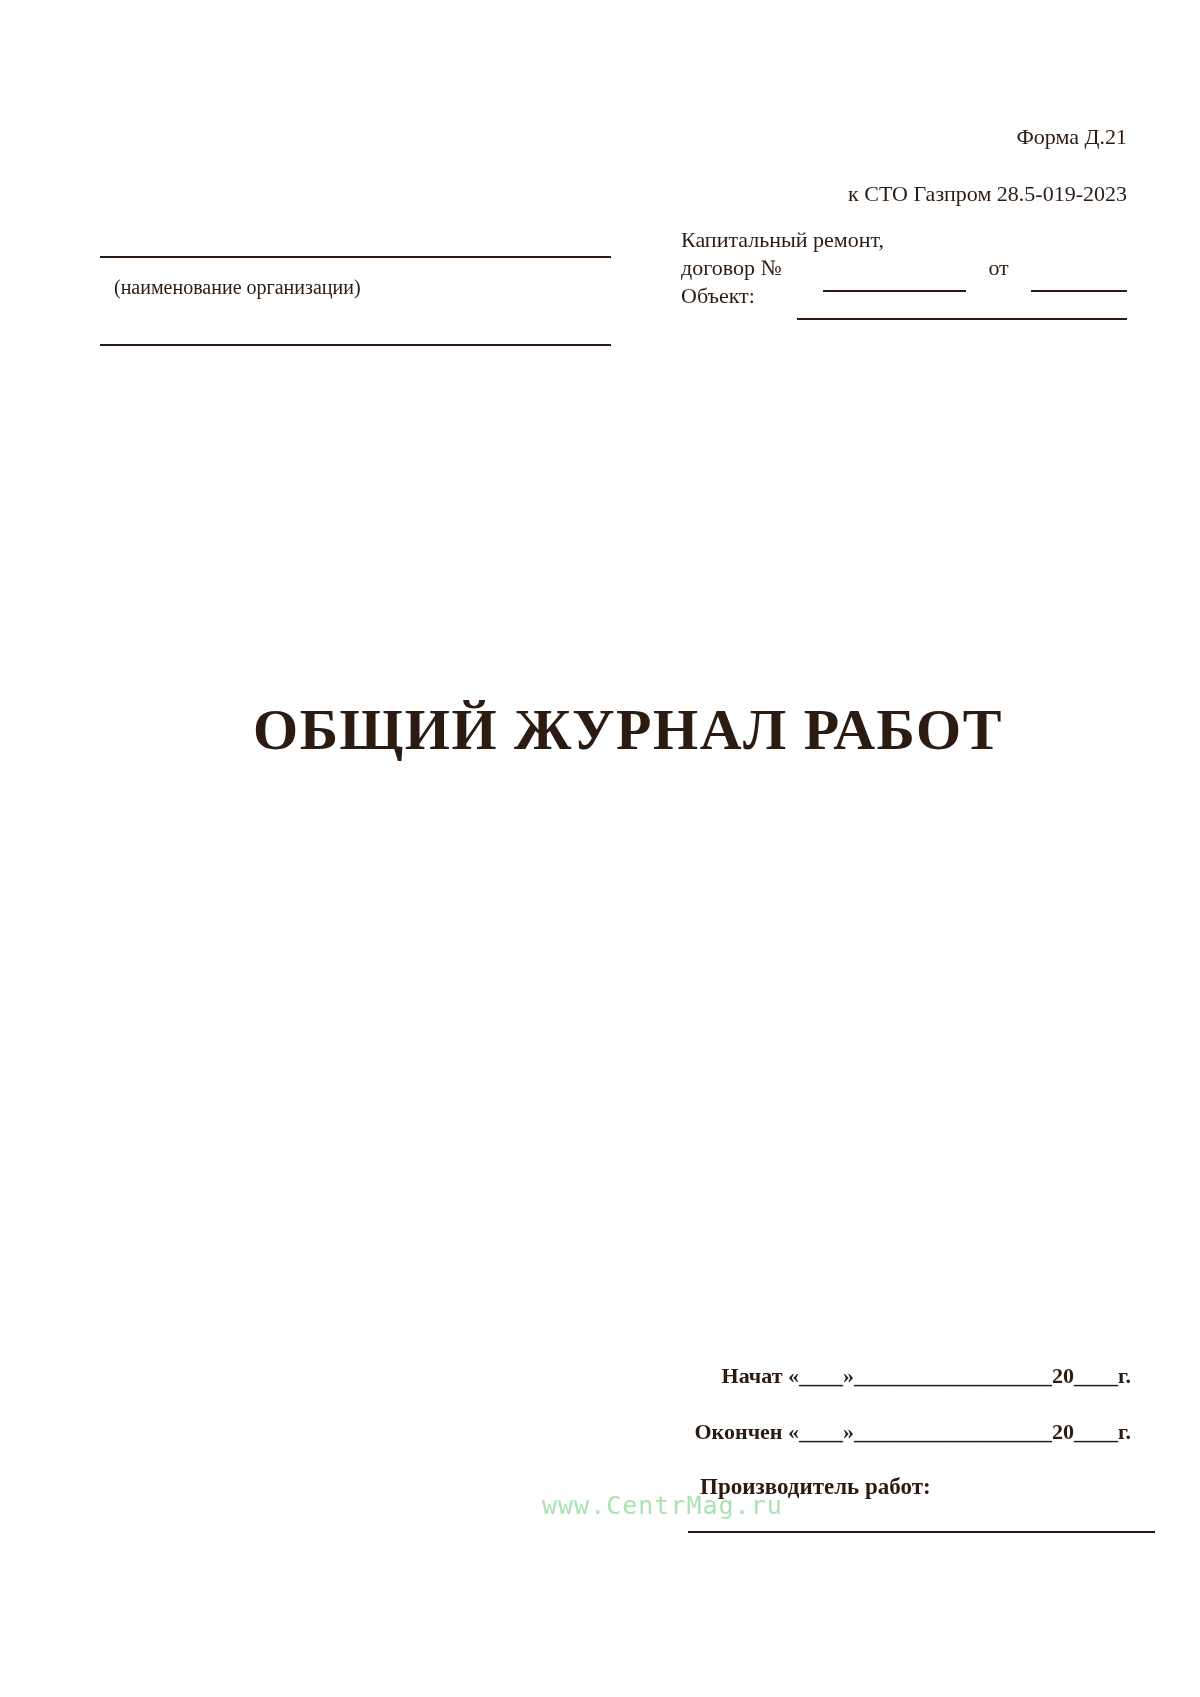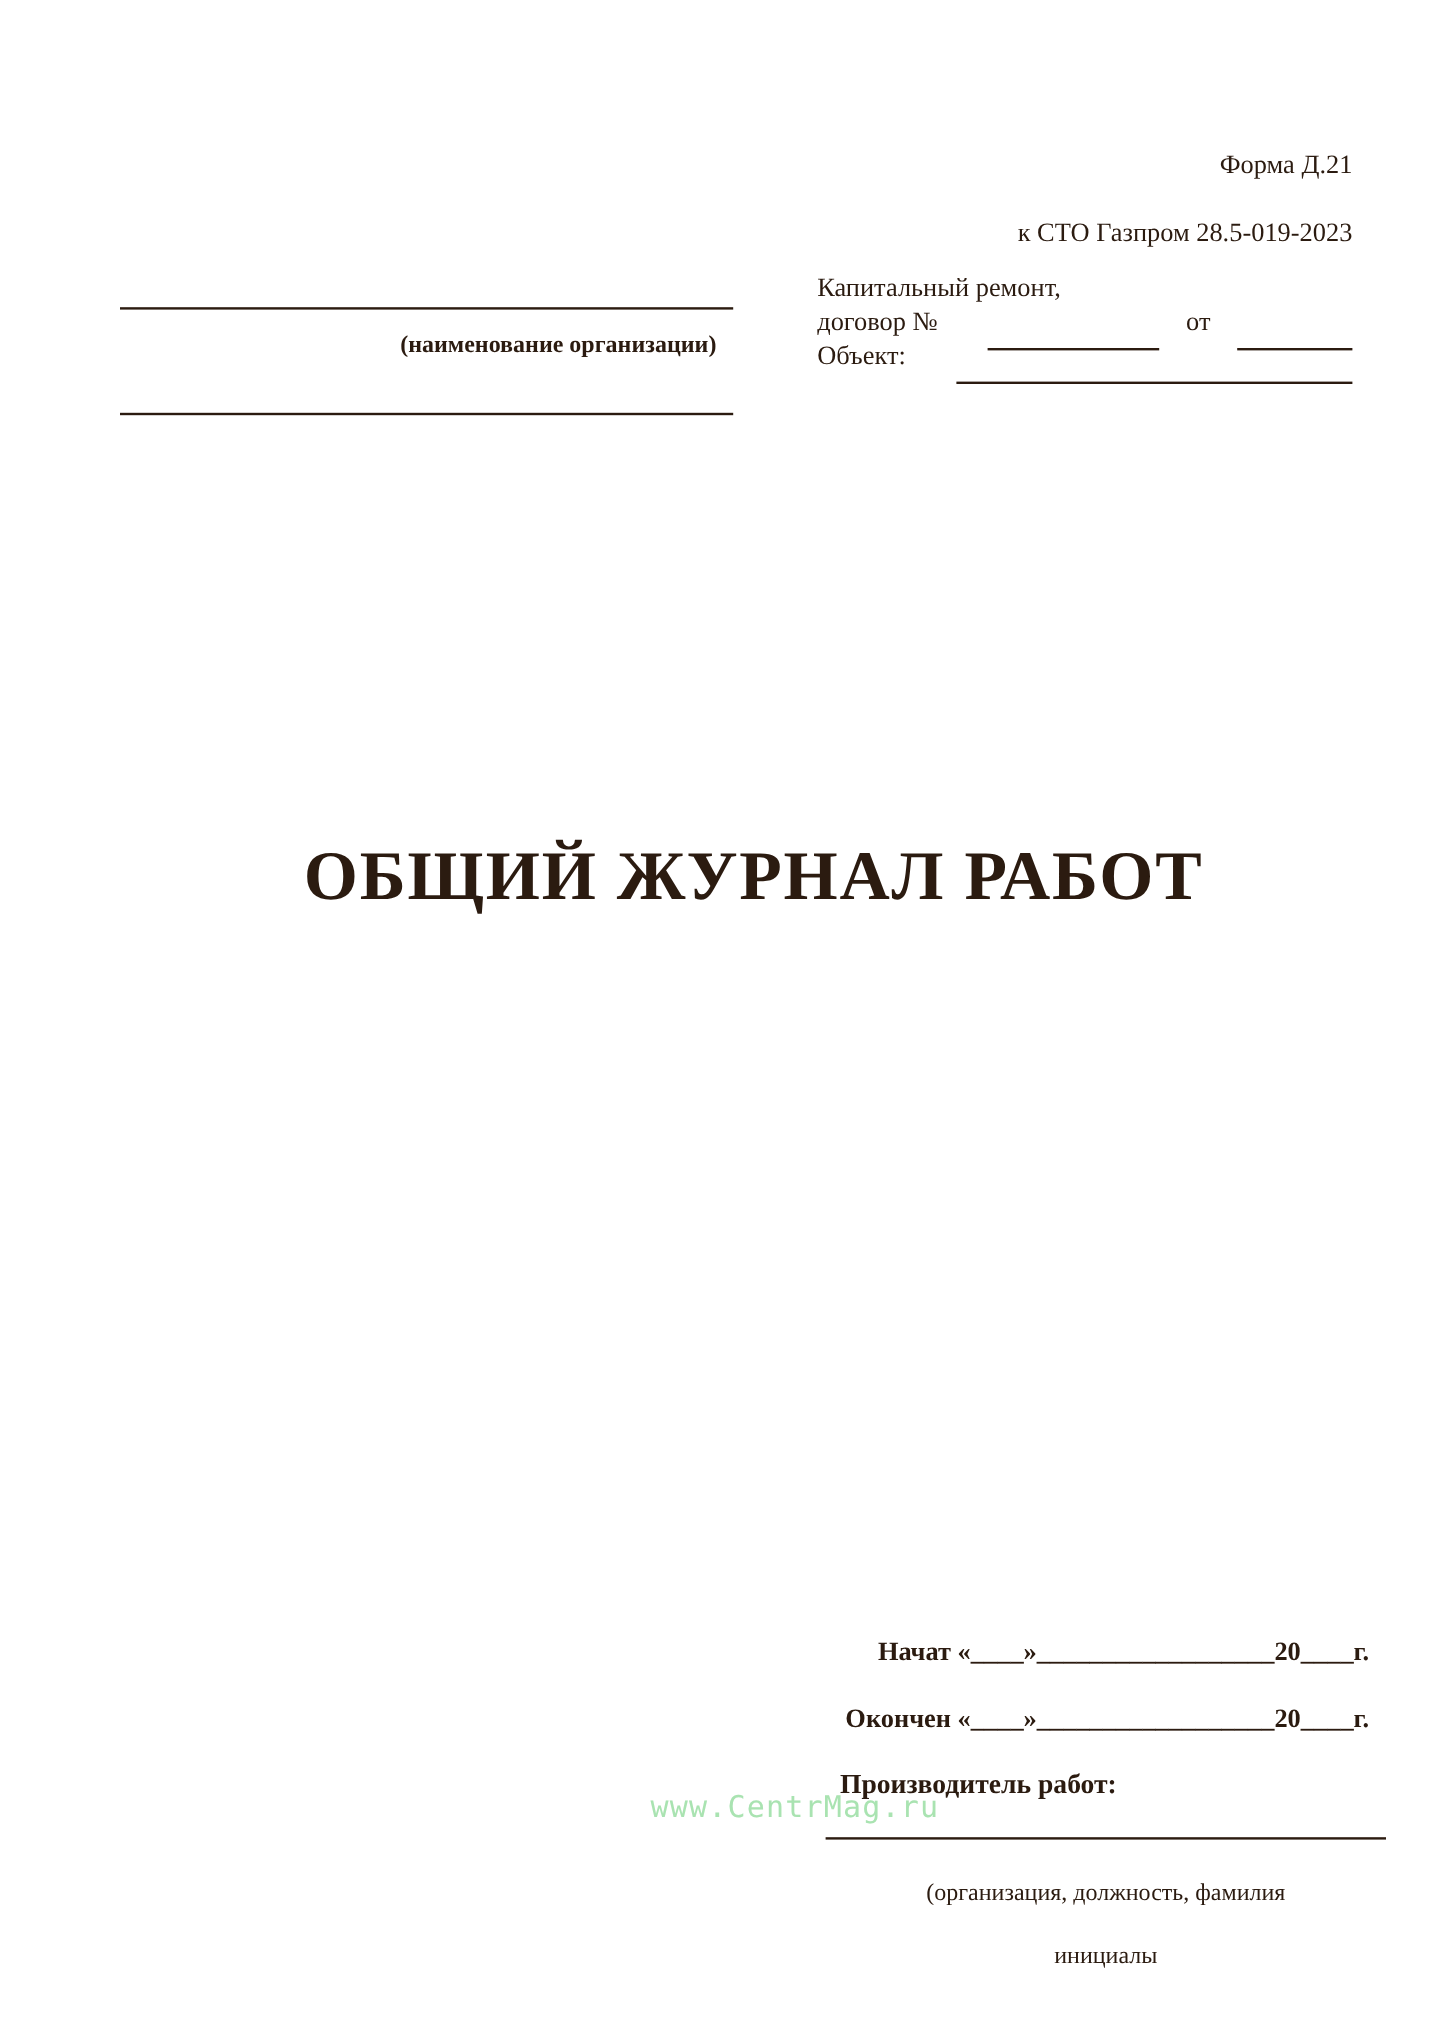--- a/index.html
+++ b/index.html
@@ -28,24 +28,23 @@
   .org-line1 {
     position: absolute;
     left: 72px; top: 200px;
     width: 511px; height: 30px;
     border-bottom: 2px solid var(--ink);
   }
   .org-caption {
     position: absolute;
     left: 72px; top: 233px;
     width: 511px;
-    text-align: right;
+    text-align: left;
     font-size: 20px;
     line-height: 24px;
-    font-weight: bold;
   }
   .org-line2 {
     position: absolute;
     left: 72px; top: 288px;
     width: 511px; height: 30px;
     border-bottom: 2px solid var(--ink);
   }
   
   .work-info {
     position: absolute;
@@ -77,21 +76,21 @@
     text-align: center;
     font-size: 58px;
     line-height: 50px;
     font-weight: bold;
     letter-spacing: 1.5px;
     white-space: nowrap;
   }
   
   .date-line {
     position: absolute;
-    right: 73px;
+    right: 83px;
     font-size: 22px;
     line-height: 28px;
     font-weight: bold;
     white-space: nowrap;
     text-align: right;
   }
   .date-started { top: 1320px; }
   .date-finished { top: 1376px; }
   .producer-label {
     position: absolute;
@@ -169,20 +168,16 @@
   <div class="doc-title">ОБЩИЙ ЖУРНАЛ РАБОТ</div>
 
   <div class="date-line date-started">Начат «____»__________________20____г.</div>
   <div class="date-line date-finished">Окончен «____»__________________20____г.</div>
 
   <div class="producer-label">Производитель работ:</div>
 
   <div class="watermark">www.CentrMag.ru</div>
 
   <div class="sig-line"></div>
-  <div class="sig-caption">
-    <div>(организация, должность, фамилия</div>
-    <div>инициалы</div>
-  </div>
 
   <div class="scan-edge"></div>
 
 </div>
 
 </body></html>

